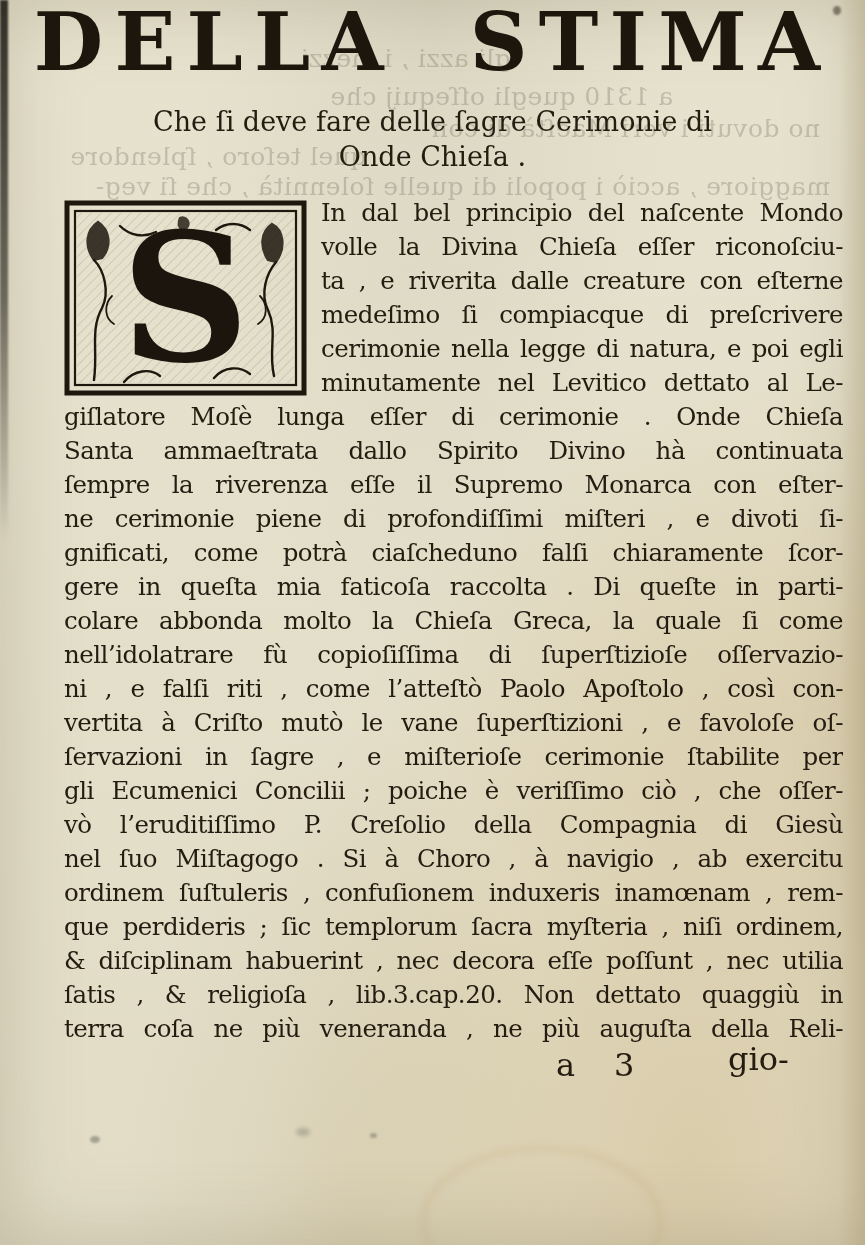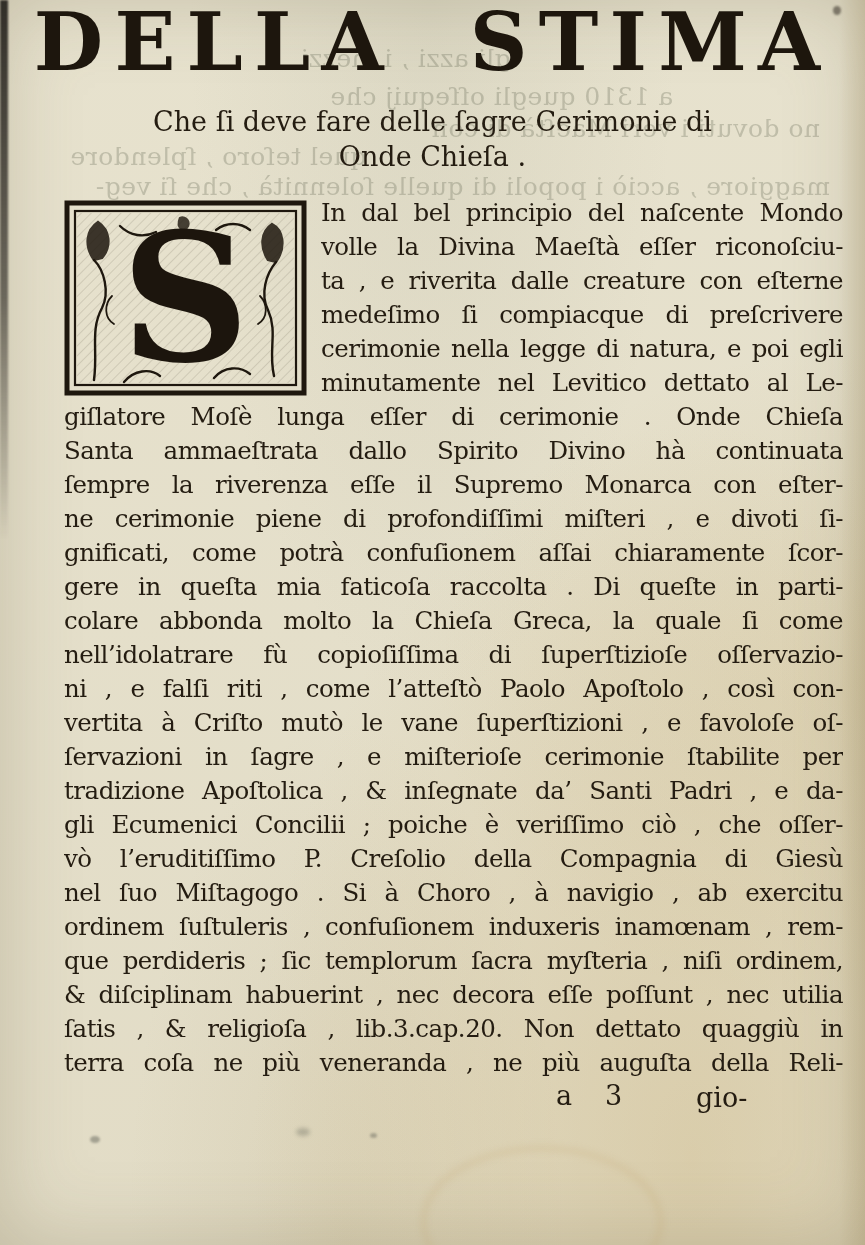--- a/index.html
+++ b/index.html
@@ -41,23 +41,23 @@
     letter-spacing:0.14em;word-spacing:0.45em;
   }
   .subtitle{position:relative;margin-top:20px;text-align:center;font-size:27px;line-height:35px;color:#241c11;}
   .bodytext{
     position:relative;margin:22px 22px 0 64px;
     font-size:24.5px;line-height:34px;letter-spacing:-0.5px;color:#241c11;
   }
   .woodcut{float:left;width:243px;height:196px;margin:4px 14px 2px 0;}
   .line{height:34px;overflow:hidden;text-align:justify;text-align-last:justify;}
   .line .it{}
-  .sigrow{position:relative;height:42px;margin:0 22px 0 64px;font-size:27px;color:#241c11;}
+  .sigrow{position:relative;height:42px;margin:0 22px 0 64px;font-size:32px;color:#241c11;}
   .sig{position:absolute;left:492px;word-spacing:0.9em;}
-  .catch{position:absolute;left:632px;top:-6px;margin-top:8px;}
+  .catch{position:absolute;left:664px;top:-6px;}
 </style>
 </head>
 <body>
 
 <div class="page">
 
   <div class="bleed" id="bleed">
       <div class="bl">gli azzi , i mezzi</div>
       <div class="bl">a 1310 quegli oſſequij che</div>
       <div class="bl">no dovuti i veri Maeſtà di con</div>
@@ -100,37 +100,36 @@
           <path d="M56 26 C 66 36, 80 38, 92 32"></path>
           <path d="M152 30 C 162 22, 176 22, 186 30"></path>
           <path d="M116 18 C 112 28, 120 34, 124 26 C 126 20, 120 16, 116 18 Z" fill="#1e170e" opacity="0.8"></path>
           <path d="M48 96 C 40 104, 40 118, 50 124" stroke-width="1.8"></path>
           <path d="M196 96 C 204 104, 204 118, 194 124" stroke-width="1.8"></path>
         </g>
         <text x="121" y="160" text-anchor="middle" font-family="DejaVu Serif, Liberation Serif, serif" font-weight="bold" font-size="178" fill="#1c150d">S</text>
       </svg>
     </div>
   <div class="line"><span>In dal bel principio del naſcente Mondo</span></div>
-      <div class="line"><span>volle la Divina Maeſtà eſſer riconoſciu-</span></div>
+      <div class="line"><span>volle la Divina Chieſa eſſer riconoſciu-</span></div>
       <div class="line"><span>ta , e riverita dalle creature con eſterne</span></div>
       <div class="line"><span>medeſimo ſi compiacque di preſcrivere</span></div>
       <div class="line"><span>cerimonie nella legge di natura, e poi egli</span></div>
       <div class="line"><span>minutamente nel Levitico dettato al Le-</span></div>
       <div class="line"><span>giſlatore Moſè lunga eſſer di cerimonie . Onde Chieſa</span></div>
       <div class="line"><span>Santa ammaeſtrata dallo Spirito Divino hà continuata</span></div>
       <div class="line"><span>ſempre la riverenza eſſe il Supremo Monarca con eſter-</span></div>
       <div class="line"><span>ne cerimonie piene di profondiſſimi miſteri , e divoti ſi-</span></div>
-      <div class="line"><span>gnificati, come potrà confuſionem aſſai chiaramente ſcor-</span></div>
+      <div class="line"><span>gnificati, come potrà ciaſcheduno falſi chiaramente ſcor-</span></div>
       <div class="line"><span>gere in queſta mia faticoſa raccolta . Di queſte in parti-</span></div>
       <div class="line"><span>colare abbonda molto la Chieſa Greca, la quale ſi come</span></div>
       <div class="line"><span>nell’idolatrare fù copioſiſſima di ſuperſtizioſe oſſervazio-</span></div>
       <div class="line"><span>ni , e falſi riti , come l’atteſtò Paolo Apoſtolo , così con-</span></div>
       <div class="line"><span>vertita à Criſto mutò le vane ſuperſtizioni , e favoloſe oſ-</span></div>
       <div class="line"><span>ſervazioni in ſagre , e miſterioſe cerimonie ſtabilite per</span></div>
-      <div class="line"><span>tradizione Apoſtolica , &amp; inſegnate da’ Santi Padri , e da-</span></div>
       <div class="line"><span>gli Ecumenici Concilii ; poiche è veriſſimo ciò , che oſſer-</span></div>
       <div class="line"><span>vò l’eruditiſſimo P. Creſolio della Compagnia di Giesù</span></div>
       <div class="line"><span>nel ſuo Miſtagogo . </span><span class="it">Si à Choro , à navigio , ab exercitu</span></div>
       <div class="line"><span class="it">ordinem ſuſtuleris , confuſionem induxeris inamœnam , rem-</span></div>
       <div class="line"><span class="it">que perdideris ; ſic templorum ſacra myſteria , niſi ordinem,</span></div>
       <div class="line"><span class="it">&amp; diſciplinam habuerint , nec decora eſſe poſſunt , nec utilia</span></div>
       <div class="line"><span class="it">ſatis , &amp; religioſa , lib.3.cap.20.</span><span> Non dettato quaggiù in</span></div>
       <div class="line"><span>terra coſa ne più veneranda , ne più auguſta della Reli-</span></div>
     </div>
 

